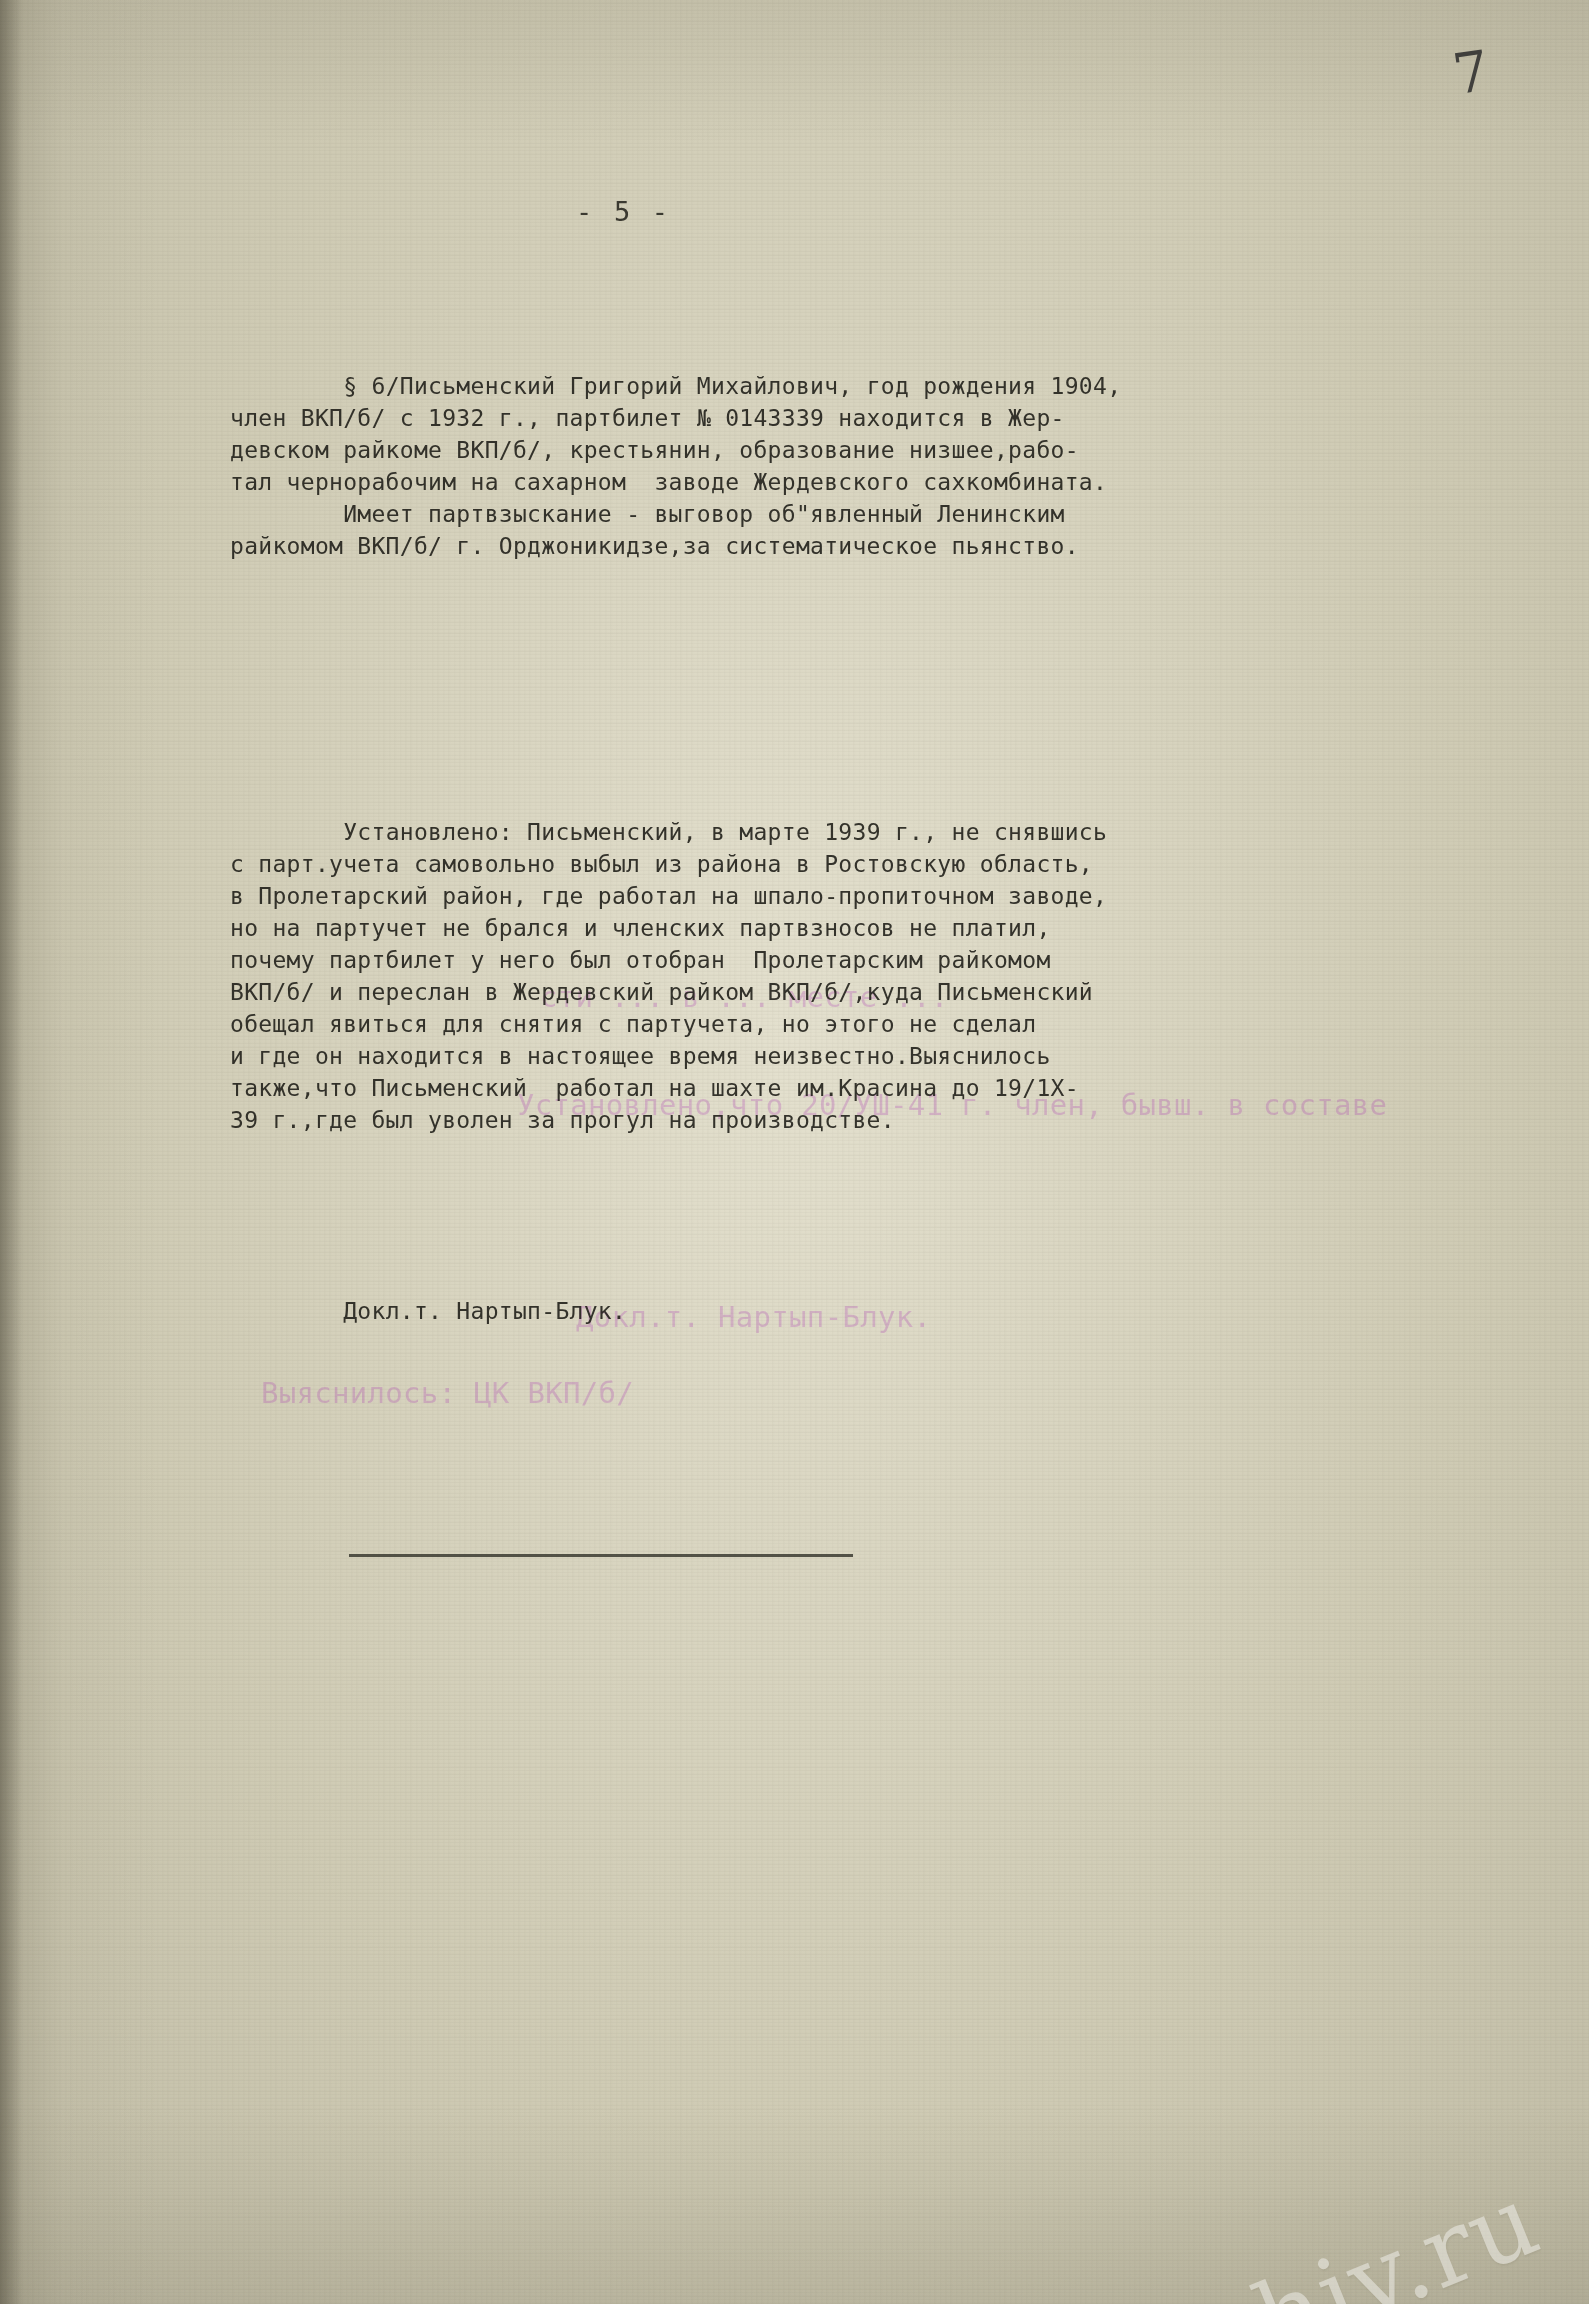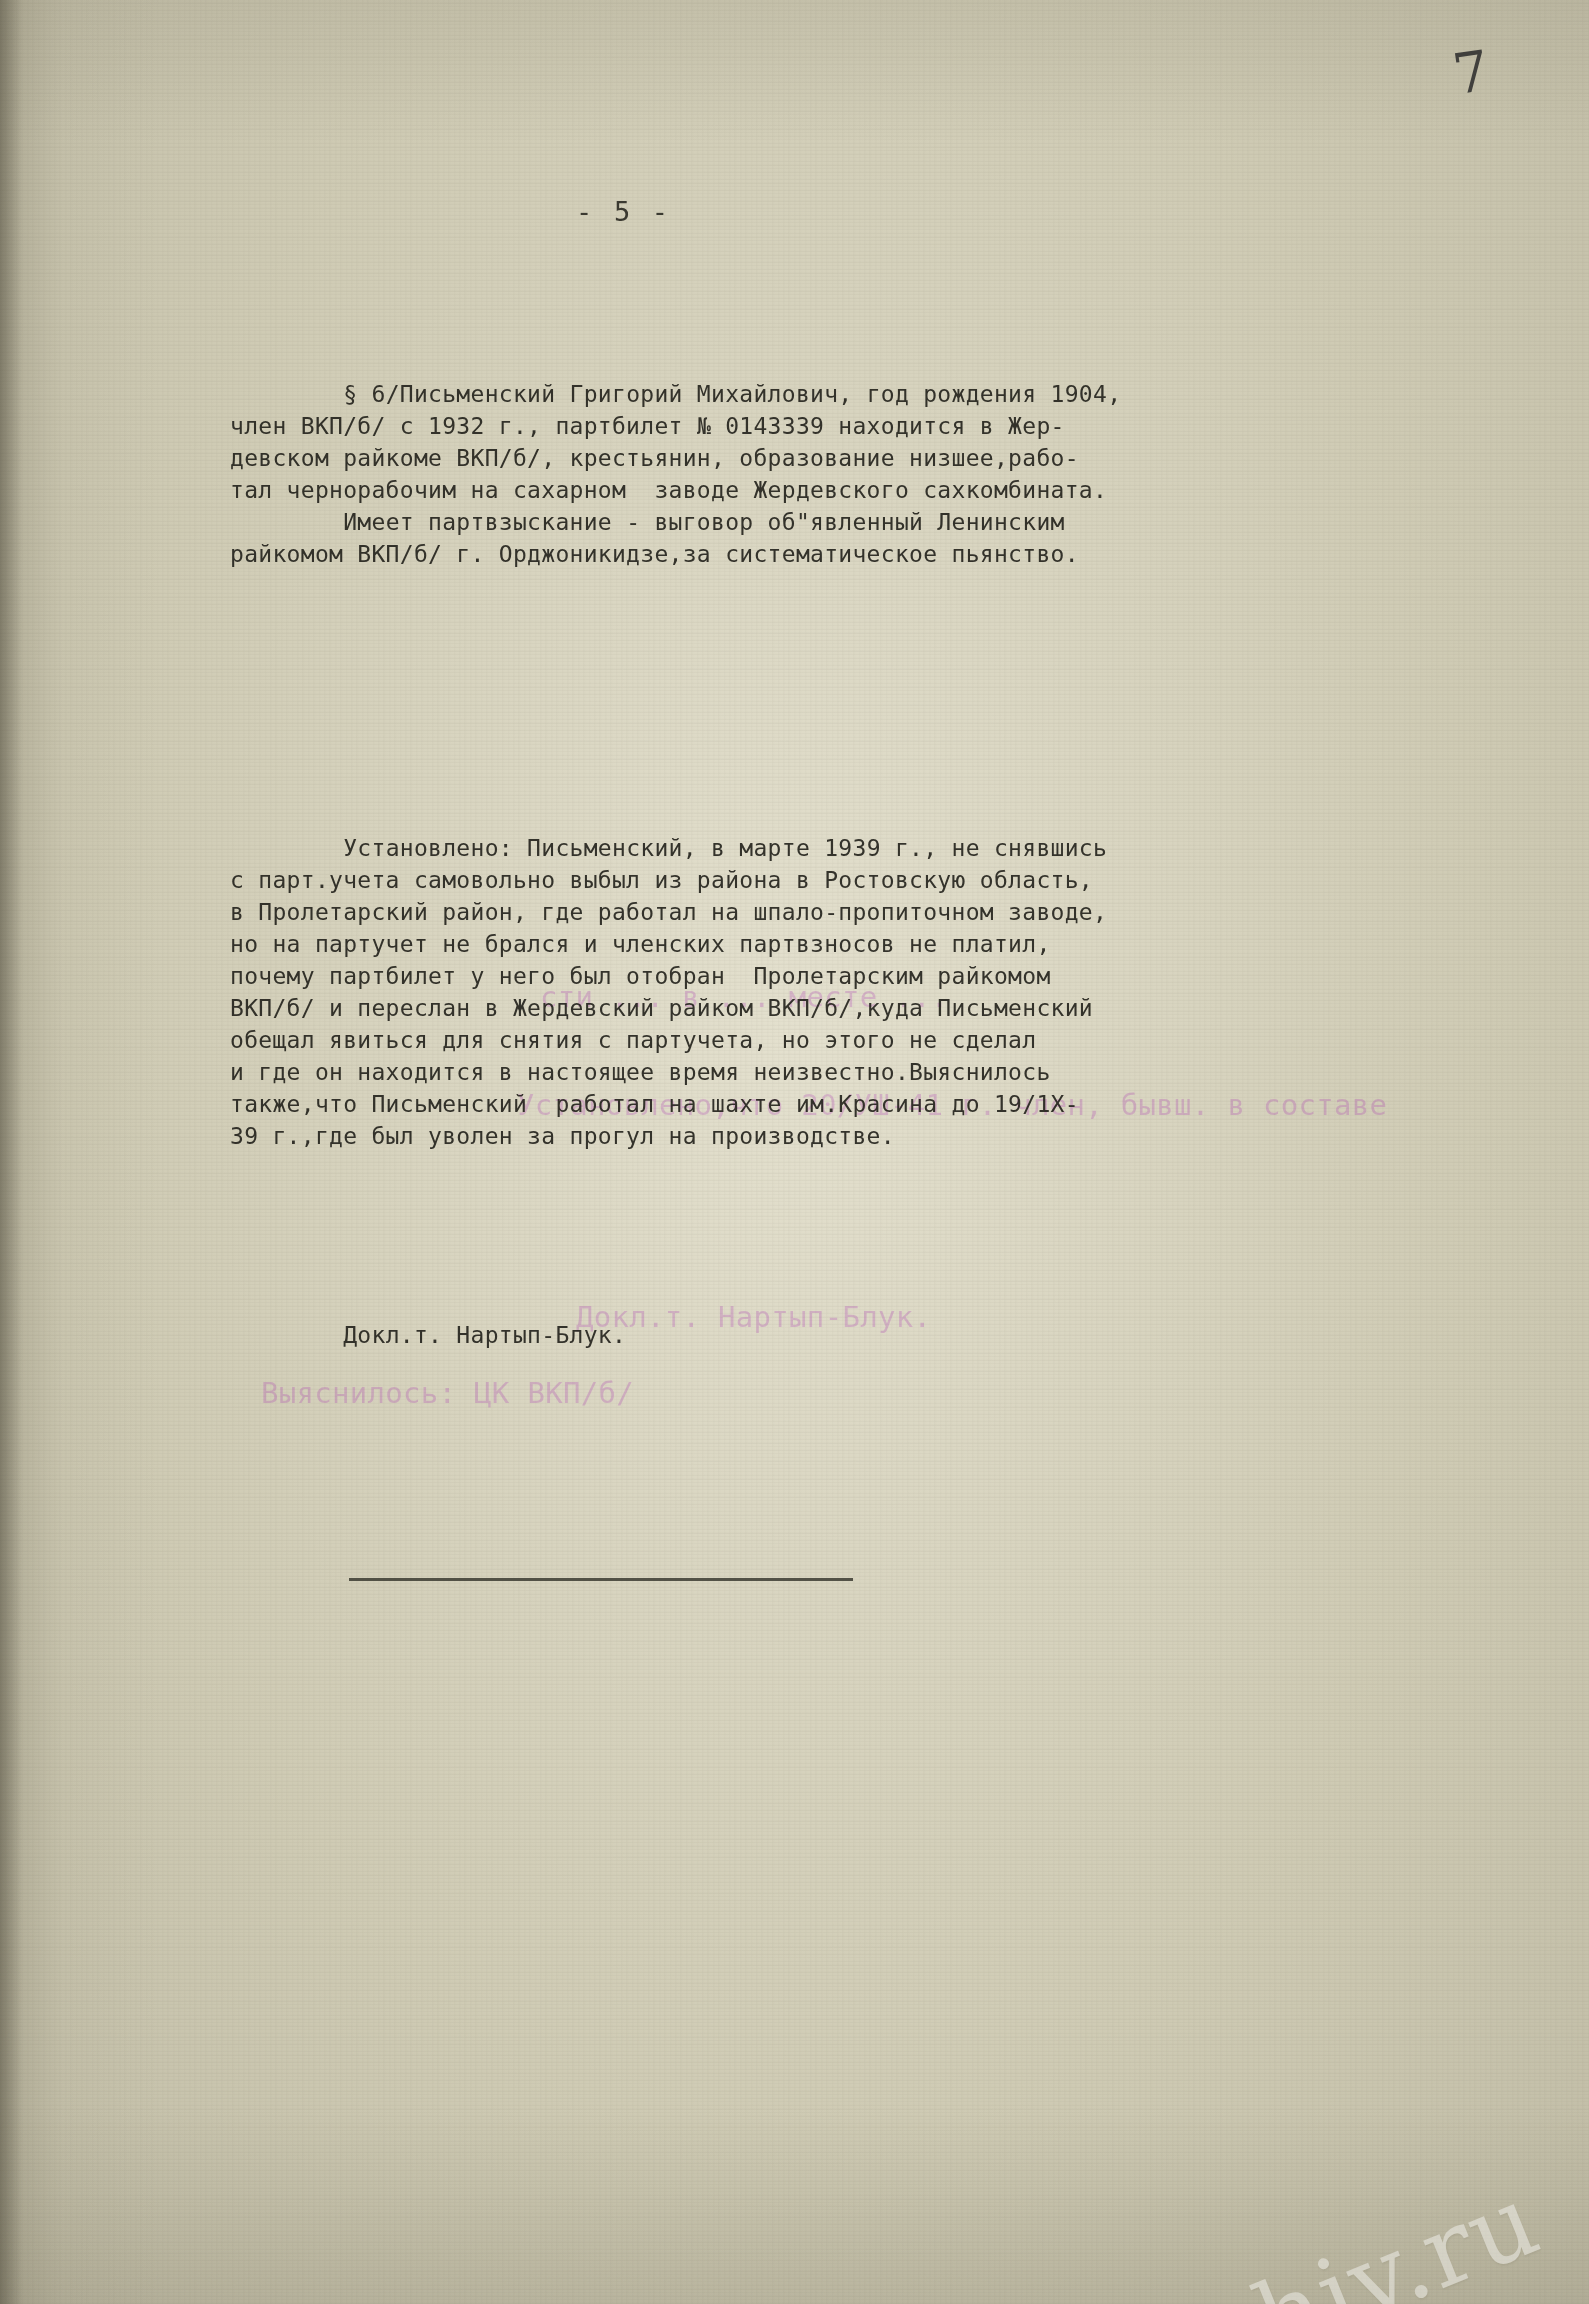--- a/index.html
+++ b/index.html
@@ -69,21 +69,21 @@
     left: 230px;
     top: 306px;
     width: 1314px;
     color: #22211b;
     font-size: 23px;
     line-height: 32px;
     letter-spacing: 0.3px;
     white-space: pre-wrap;
     opacity: 0.9;
   }
-  .para { margin: 8px 0 0 0; white-space: pre-wrap; }
+  .para { margin: 0 0 0 0; white-space: pre-wrap; }
   .gap-s { height: 31px; }
   .gap-m { height: 56px; }
   .gap-l { height: 94px; }
 
   .decision-head {
     padding-left: 126px;
     letter-spacing: 8px;
     font-size: 23.4px;
   }
   .rule {

